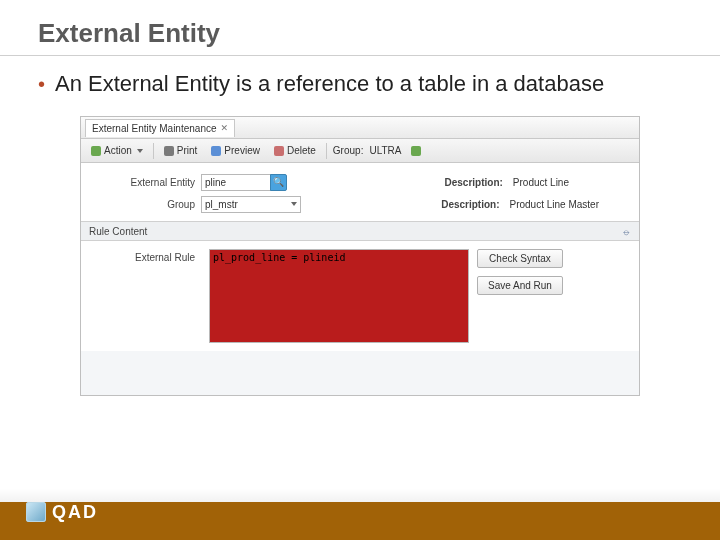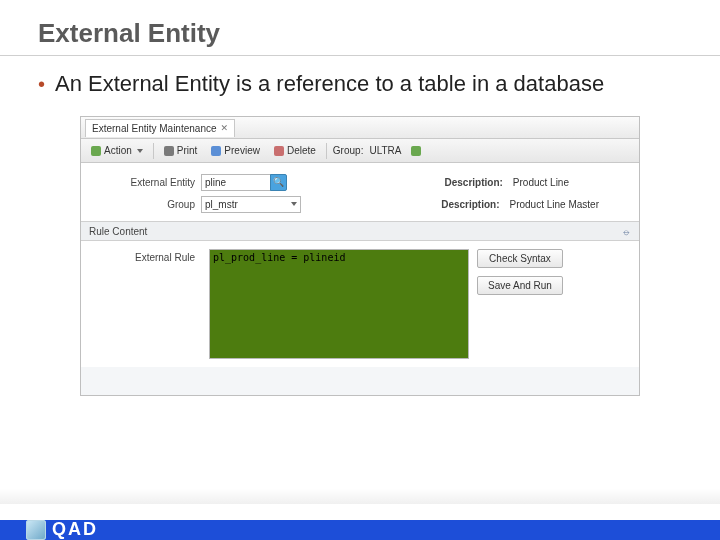--- a/index.html
+++ b/index.html
@@ -32,24 +32,24 @@
   .lab2 { width: 70px; text-align: right; padding-right: 6px; color: #444; font-size: 10px; font-weight: bold; }
   .field { height: 17px; border: 1px solid #b8b8b8; background: #fff; padding: 0 3px; font-size: 10px; line-height: 15px; }
   .f-short { width: 70px; }
   .f-dd { width: 100px; display: flex; justify-content: space-between; align-items: center; }
   .lookup-btn { width: 17px; height: 17px; background: #4aa3df; border: 1px solid #3a83b3; margin-left: -1px; display:flex; align-items:center; justify-content:center; color:#fff; font-size:9px; border-radius: 0 2px 2px 0;}
   .spacer { flex: 1; }
   .desc-val { font-size: 10px; color: #333; padding-left: 4px; }
   .section-band { background: #eef0f2; border-top: 1px solid #d0d0d0; border-bottom: 1px solid #d0d0d0; height: 20px; display: flex; align-items: center; justify-content: space-between; padding: 0 8px; font-size: 10px; color: #444; }
   .rule-area { background: #fff; padding: 8px 10px; display: flex; gap: 8px; }
   .rule-lab { width: 110px; text-align: right; padding-right: 6px; color: #444; font-size: 10px; line-height: 17px; }
-  .rule-textarea { width: 260px; height: 110px; border: 1px solid #b8b8b8; background: #4d7c0f; font-size: 10px; padding: 2px 3px; resize: none; }
+  .rule-textarea { width: 260px; height: 94px; border: 1px solid #b8b8b8; background: #b91c1c; font-size: 10px; padding: 2px 3px; resize: none; }
   .rule-right { display: flex; flex-direction: column; gap: 8px; }
   .btn { height: 19px; border: 1px solid #b0b0b0; background: linear-gradient(#fdfdfd,#e8e8e8); font-size: 10px; padding: 0 10px; border-radius: 2px; color: #333; cursor: pointer; }
-  .footer-brand { position: absolute; left: 0; right: 0; bottom: 0; height: 20px; background: #1d4ed8; display: flex; align-items: flex-end; padding: 0 26px; }
+  .footer-brand { position: absolute; left: 0; right: 0; bottom: 0; height: 38px; background: #a16207; display: flex; align-items: flex-start; padding: 0 26px; }
   .brand-sq { width: 20px; height: 20px; border-radius: 3px; background: linear-gradient(135deg,#cfeaf7 0%, #6aa6c7 100%); box-shadow: inset 0 0 0 1px #b8d7e6; margin-right: 6px; }
   .brand-txt { color: #fff; font-weight: bold; letter-spacing: 2px; font-size: 18px; }
   .footer-shadow { position:absolute; left:0; right:0; bottom:36px; height:16px; background: linear-gradient(to top, rgba(0,0,0,0.06), rgba(0,0,0,0)); }
   .expand-icon { font-size: 11px; color: #6a7fa0; }
 </style>
 </head>
 <body>
 <div class="slide">
 
 <div class="title-wrap">

